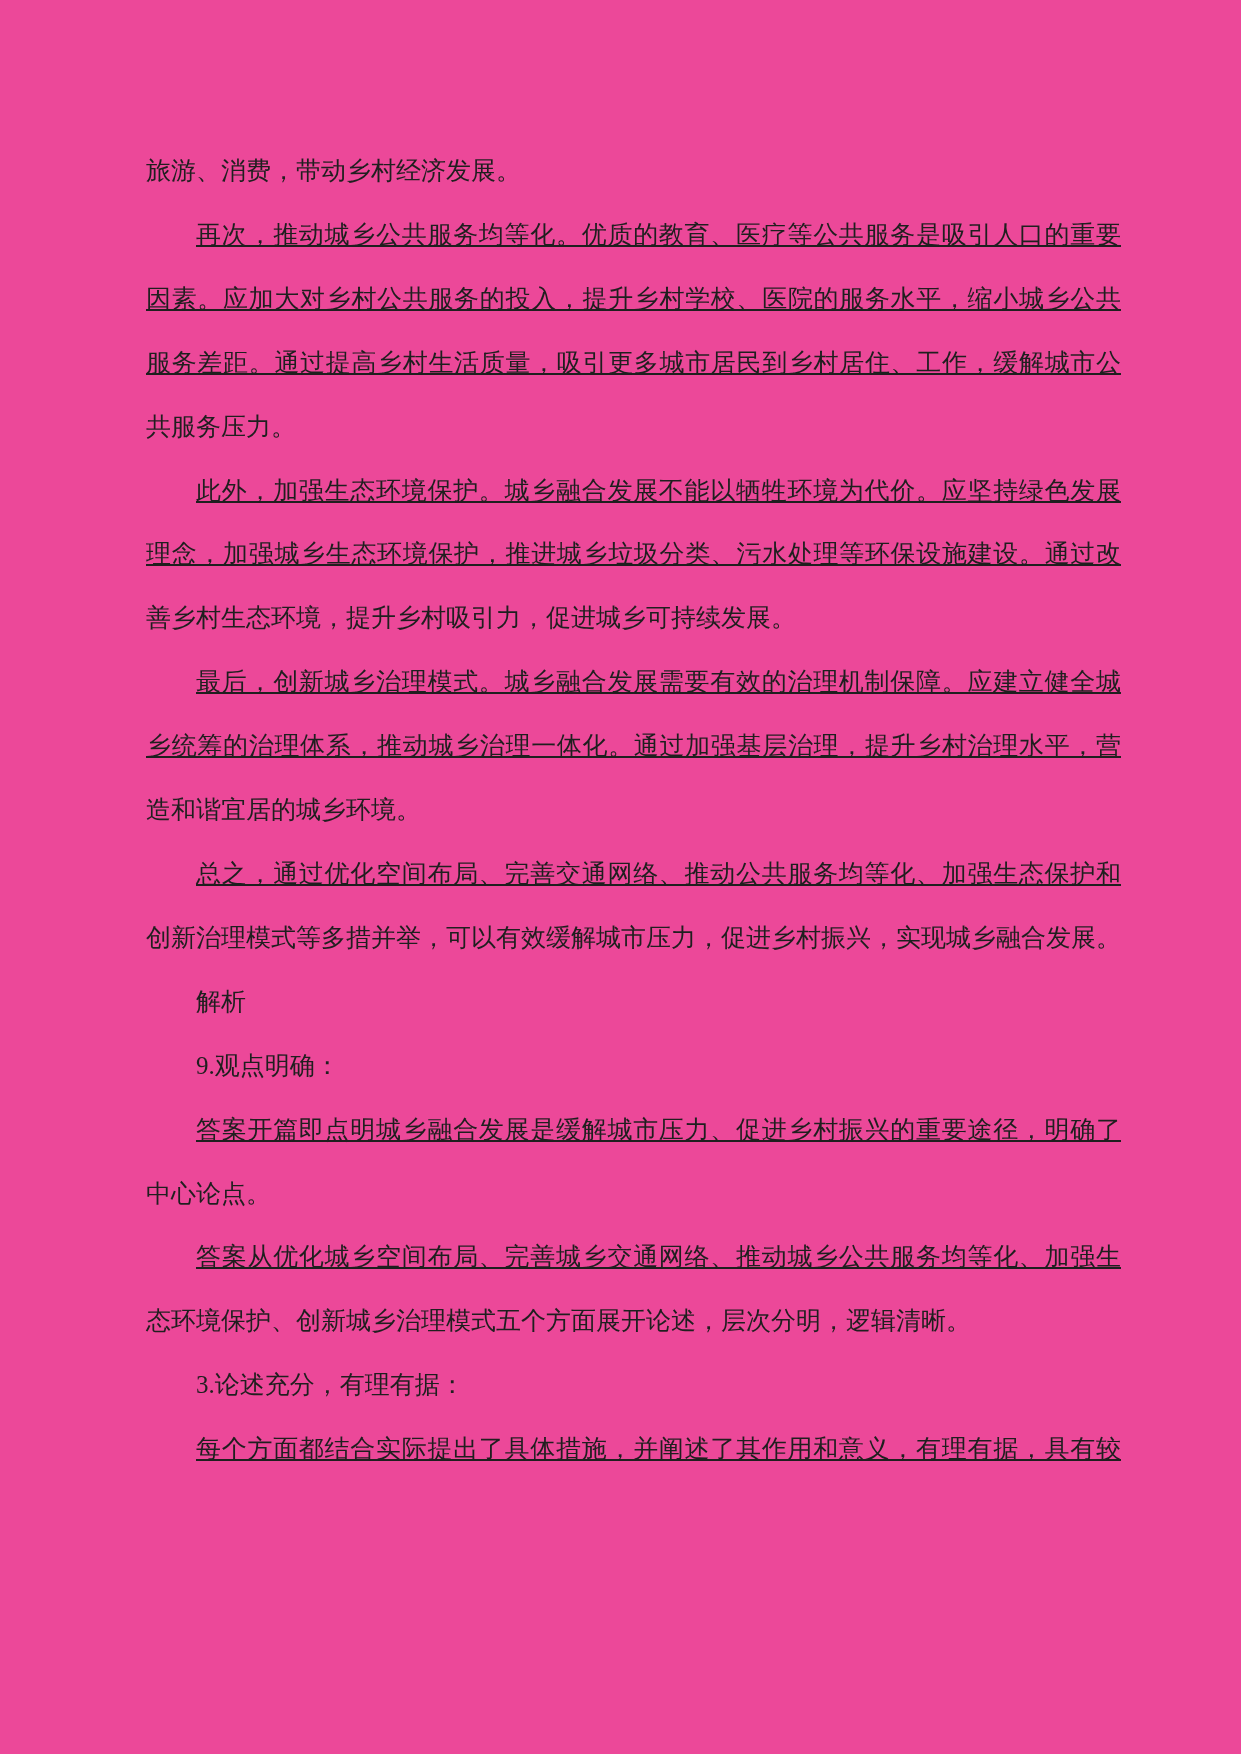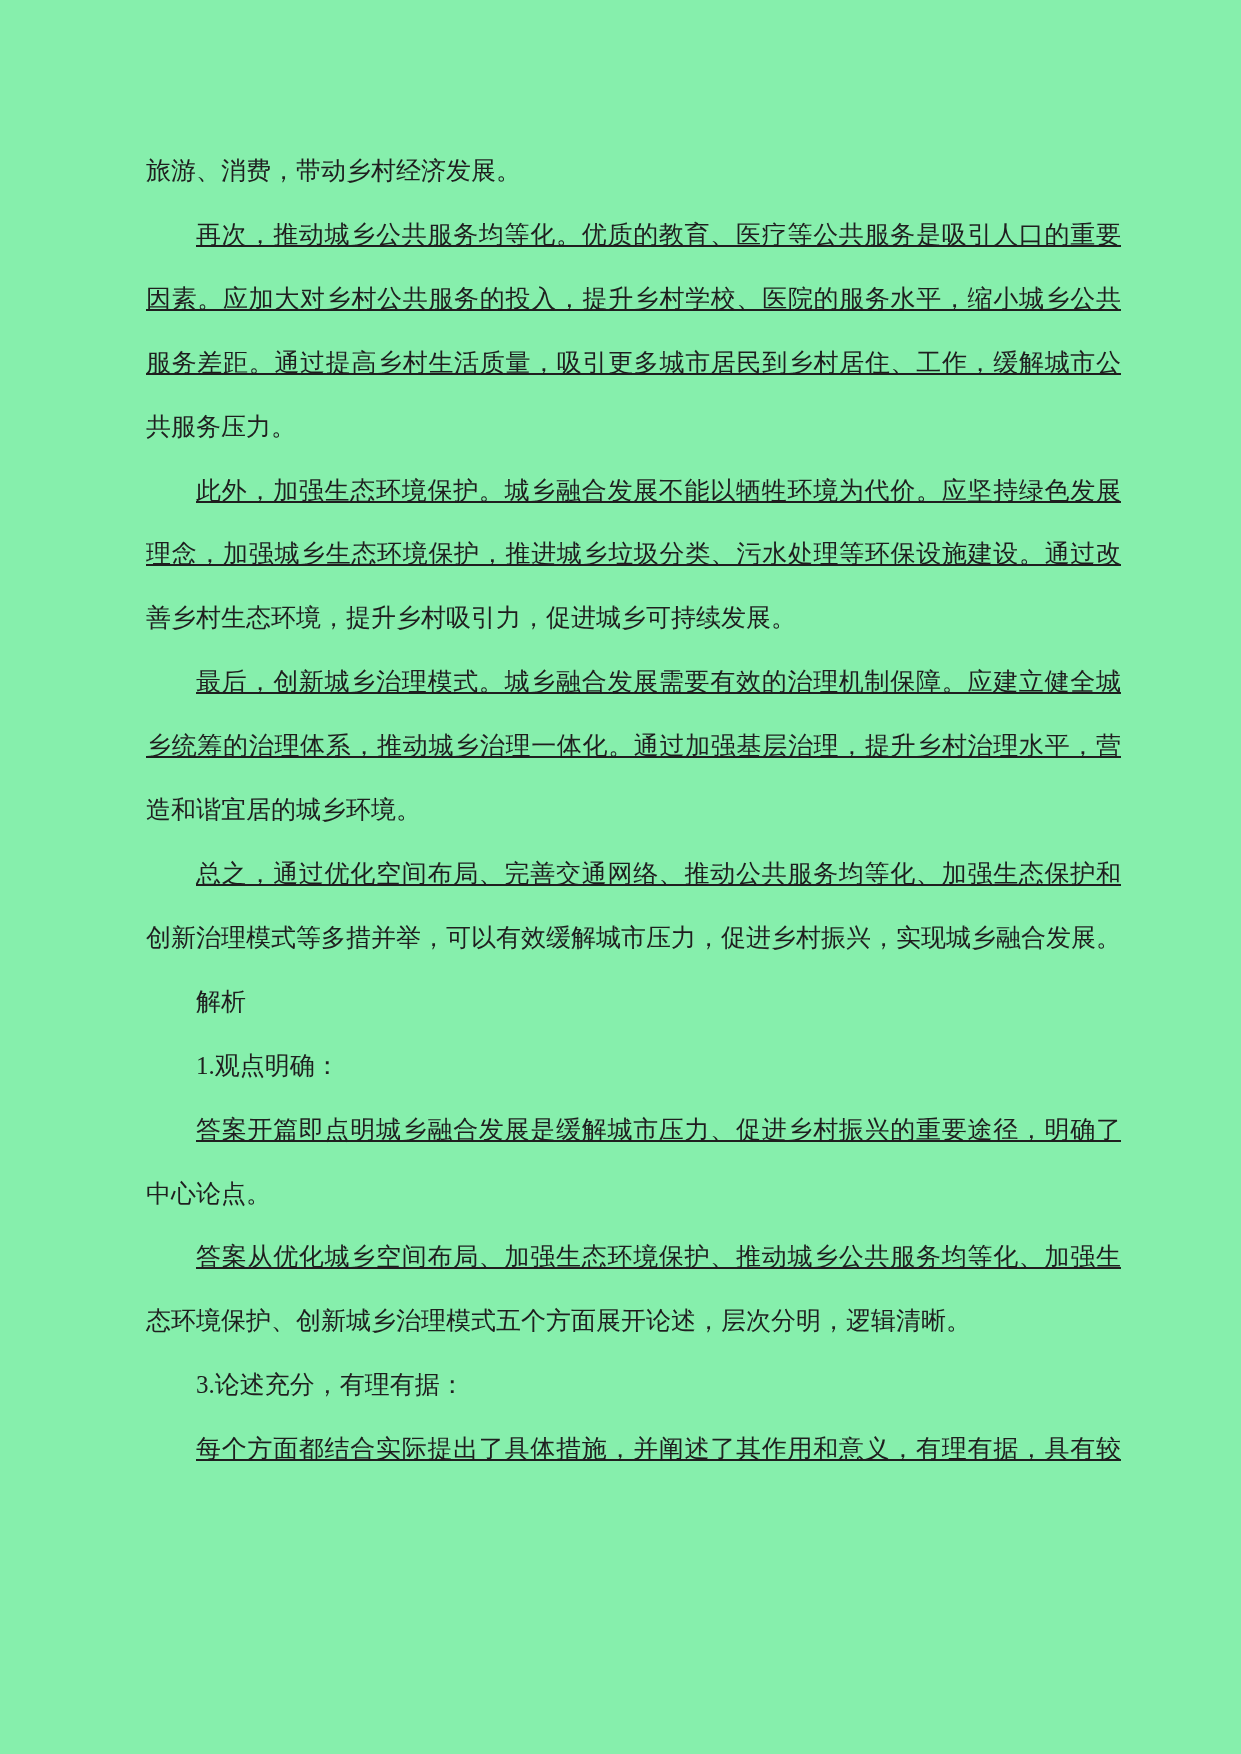--- a/index.html
+++ b/index.html
@@ -4,21 +4,21 @@
 <style>
   html, body {
     margin: 0;
     padding: 0;
     background: #ffffff;
   }
   .page {
     position: relative;
     width: 1241px;
     height: 1754px;
-    background: #86efac;
+    background: #ec4899;
     overflow: hidden;
     font-family: "Liberation Serif", "DejaVu Serif", serif;
   }
   .doc-body {
     position: absolute;
     left: 146px;
     top: 139px;
     width: 975px;
     color: #1f1f1f;
     font-size: 25px;
@@ -54,21 +54,21 @@
       <div class="text-line">共服务压力。</div>
       <div class="text-line indent fill">此外，加强生态环境保护。城乡融合发展不能以牺牲环境为代价。应坚持绿色发展</div>
       <div class="text-line fill">理念，加强城乡生态环境保护，推进城乡垃圾分类、污水处理等环保设施建设。通过改</div>
       <div class="text-line">善乡村生态环境，提升乡村吸引力，促进城乡可持续发展。</div>
       <div class="text-line indent fill">最后，创新城乡治理模式。城乡融合发展需要有效的治理机制保障。应建立健全城</div>
       <div class="text-line fill">乡统筹的治理体系，推动城乡治理一体化。通过加强基层治理，提升乡村治理水平，营</div>
       <div class="text-line">造和谐宜居的城乡环境。</div>
       <div class="text-line indent fill">总之，通过优化空间布局、完善交通网络、推动公共服务均等化、加强生态保护和</div>
       <div class="text-line">创新治理模式等多措并举，可以有效缓解城市压力，促进乡村振兴，实现城乡融合发展。</div>
       <div class="text-line indent">解析</div>
-      <div class="text-line indent">1.观点明确：</div>
+      <div class="text-line indent">9.观点明确：</div>
       <div class="text-line indent fill">答案开篇即点明城乡融合发展是缓解城市压力、促进乡村振兴的重要途径，明确了</div>
       <div class="text-line">中心论点。</div>
-      <div class="text-line indent fill">答案从优化城乡空间布局、加强生态环境保护、推动城乡公共服务均等化、加强生</div>
+      <div class="text-line indent fill">答案从优化城乡空间布局、完善城乡交通网络、推动城乡公共服务均等化、加强生</div>
       <div class="text-line">态环境保护、创新城乡治理模式五个方面展开论述，层次分明，逻辑清晰。</div>
       <div class="text-line indent">3.论述充分，有理有据：</div>
       <div class="text-line indent fill">每个方面都结合实际提出了具体措施，并阐述了其作用和意义，有理有据，具有较</div>
     </div>
 </div>
 
 </body></html>

